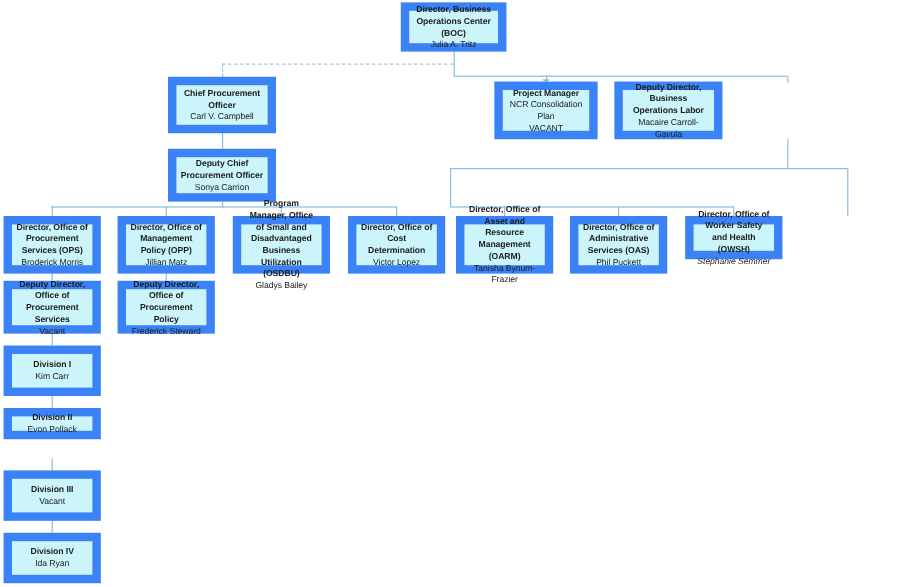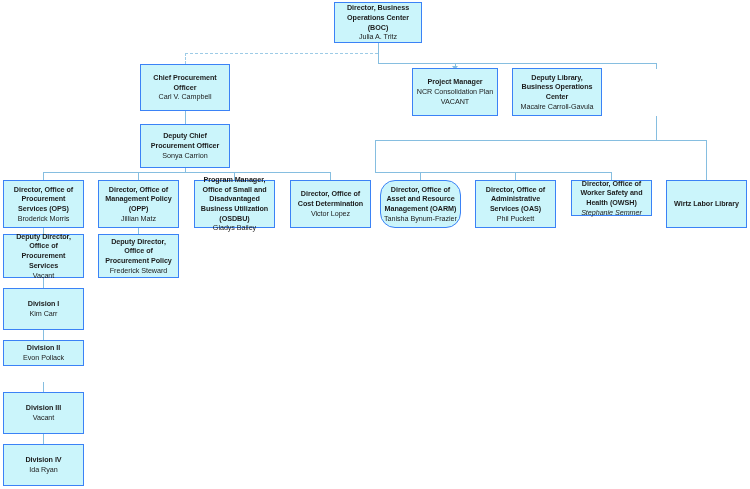--- a/index.html
+++ b/index.html
@@ -13,21 +13,21 @@
   #org-chart {
     position: relative;
     width: 750px;
     height: 489px;
     background: #ffffff;
     overflow: hidden;
   }
   .node {
     position: absolute;
     background: #cbf5fb;
-    border: 1px solid #3b82f6;
+    border: 7px solid #3b82f6;
     box-sizing: border-box;
     display: flex;
     flex-direction: column;
     align-items: center;
     justify-content: center;
     text-align: center;
     padding: 2px 3px;
     z-index: 2;
   }
   .node .title {
@@ -129,21 +129,21 @@
     <div class="person">Carl V. Campbell</div>
   </div>
 
   <div class="node" style="left:412px; top:68px; width:86px; height:48px;">
     <div class="title">Project Manager</div>
     <div class="title" style="font-weight:normal;">NCR Consolidation Plan</div>
     <div class="person">VACANT</div>
   </div>
 
   <div class="node" style="left:512px; top:68px; width:90px; height:48px;">
-    <div class="title">Deputy Library, Business Operations Center</div>
+    <div class="title">Deputy Director, Business Operations Labor</div>
     <div class="person">Macaire Carroll-Gavula</div>
   </div>
 
   <div class="node" style="left:140px; top:124px; width:90px; height:44px;">
     <div class="title">Deputy Chief Procurement Officer</div>
     <div class="person">Sonya Carrion</div>
   </div>
 
   <div class="node" style="left:3px; top:180px; width:81px; height:48px;">
     <div class="title">Director, Office of Procurement Services (OPS)</div>
@@ -158,39 +158,35 @@
   <div class="node" style="left:194px; top:180px; width:81px; height:48px;">
     <div class="title">Program Manager, Office of Small and Disadvantaged Business Utilization (OSDBU)</div>
     <div class="person">Gladys Bailey</div>
   </div>
 
   <div class="node" style="left:290px; top:180px; width:81px; height:48px;">
     <div class="title">Director, Office of Cost Determination</div>
     <div class="person">Victor Lopez</div>
   </div>
 
-  <div class="node" style="left:380px; top:180px; width:81px; height:48px;border-radius:15px;">
+  <div class="node" style="left:380px; top:180px; width:81px; height:48px;">
     <div class="title">Director, Office of Asset and Resource Management (OARM)</div>
     <div class="person">Tanisha Bynum-Frazier</div>
   </div>
 
   <div class="node" style="left:475px; top:180px; width:81px; height:48px;">
     <div class="title">Director, Office of Administrative Services (OAS)</div>
     <div class="person">Phil Puckett</div>
   </div>
 
   <div class="node" style="left:571px; top:180px; width:81px; height:36px;">
     <div class="title">Director, Office of Worker Safety and Health (OWSH)</div>
     <div class="person italic">Stephanie Semmer</div>
   </div>
 
-  <div class="node" style="left:666px; top:180px; width:81px; height:48px;">
-    <div class="title">Wirtz Labor Library</div>
-
-  </div>
 
   <div class="node" style="left:3px; top:234px; width:81px; height:44px;">
     <div class="title">Deputy Director, Office of Procurement Services</div>
     <div class="person">Vacant</div>
   </div>
 
   <div class="node" style="left:98px; top:234px; width:81px; height:44px;">
     <div class="title">Deputy Director, Office of Procurement Policy</div>
     <div class="person">Frederick Steward</div>
   </div>

